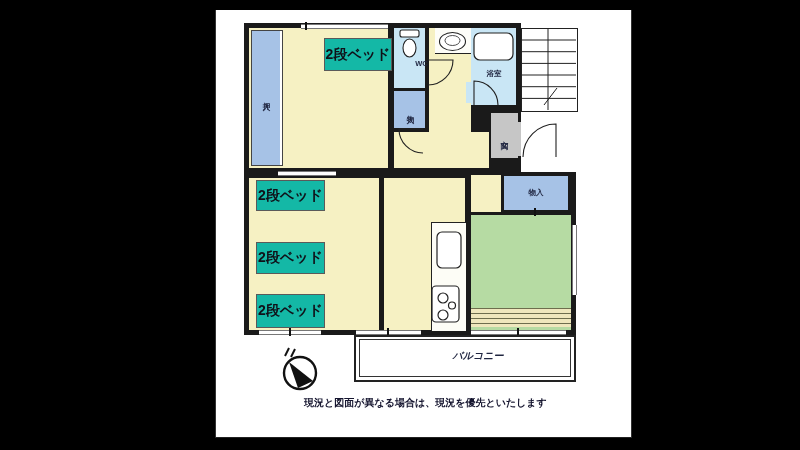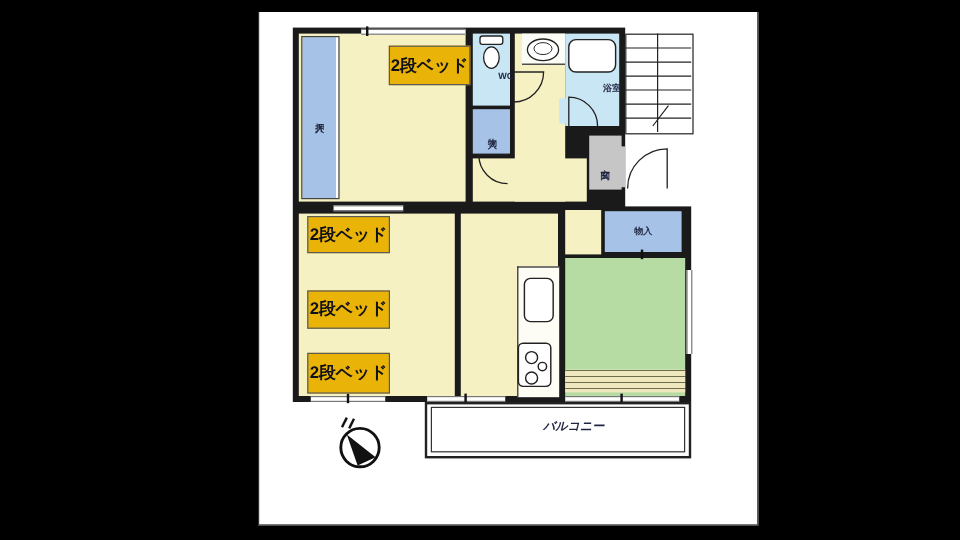--- a/index.html
+++ b/index.html
@@ -4,21 +4,21 @@
 <style>
   html,body{margin:0;padding:0;}
   body{width:800px;height:450px;background:#000;position:relative;overflow:hidden;
        font-family:"Liberation Sans","DejaVu Sans",sans-serif;}
   .doc{position:absolute;left:215px;top:10px;width:415px;height:427px;background:#fff;
        border-left:1px solid #333;border-right:1px solid #333;border-bottom:1px solid #222;}
   .abs{position:absolute;}
   .room{position:absolute;}
   .lbl{position:absolute;color:#1f2540;font-weight:bold;display:flex;align-items:center;justify-content:center;line-height:1.05;}
   .vert{writing-mode:vertical-rl;text-orientation:upright;letter-spacing:1px;}
-  .bed{position:absolute;background:#eab308;border:1px solid #5a5a5a;color:#101018;
+  .bed{position:absolute;background:#14b8a6;border:1px solid #5a5a5a;color:#101018;
        font-weight:600;display:flex;align-items:center;justify-content:center;font-size:14px;letter-spacing:0px;white-space:nowrap;}
   .window-h{position:absolute;background:#ffffff;border-top:1px solid #777;border-bottom:1px solid #777;height:3px;}
   .window-v{position:absolute;background:#ffffff;border-left:1px solid #777;border-right:1px solid #777;width:3px;}
   .tick-v{position:absolute;width:2px;background:#111;}
   svg{position:absolute;left:0;top:0;}
   .balcony{position:absolute;border:2px solid #222;background:#fff;}
   .balcony-inner{position:absolute;left:3px;right:3px;top:2px;bottom:3px;border:1px solid #333;}
   .stripes{position:absolute;background:repeating-linear-gradient(to bottom,#6e6e4e 0px,#6e6e4e 1px,#efe7bd 1px,#efe7bd 5px);}
   .disclaimer{position:absolute;color:#14142e;font-weight:bold;font-size:10px;text-align:center;white-space:nowrap;}
   .balcony-label{font-size:10px;font-style:italic;}
@@ -118,23 +118,24 @@
       <circle cx="84" cy="363" r="16" fill="#fff" stroke="#111" stroke-width="2.4"></circle>
       <path d="M 73,352 L 97,371 L 82,378 Z" fill="#111"></path>
       <line x1="69" y1="346" x2="73" y2="338" stroke="#111" stroke-width="2"></line>
       <line x1="75" y1="347" x2="79" y2="339" stroke="#111" stroke-width="2"></line>
     </g>
   </svg>
 
   <div class="lbl vert" style="left:42px;top:70px;width:16px;height:34px;font-size:7.5px;">押入</div>
   <div class="lbl" style="left:193px;top:49px;width:25px;height:10px;font-size:7.5px;">WC</div>
   <div class="lbl vert" style="left:186px;top:84px;width:16px;height:32px;font-size:7.5px;">物入</div>
-  <div class="lbl" style="left:278px;top:58px;width:32px;height:11px;font-size:7.5px;">浴室</div>
+  <div class="lbl" style="left:262px;top:58px;width:32px;height:11px;font-size:7.5px;">浴室</div>
   <div class="lbl vert" style="left:280px;top:109px;width:16px;height:33px;font-size:7.5px;">玄関</div>
   <div class="lbl" style="left:304px;top:177px;width:32px;height:11px;font-size:7.5px;">物入</div>
 
   <div class="bed" style="left:108px;top:28px;width:66px;height:31px;">2段ベッド</div>
   <div class="bed" style="left:40px;top:170px;width:67px;height:29px;">2段ベッド</div>
   <div class="bed" style="left:40px;top:232px;width:67px;height:30px;">2段ベッド</div>
   <div class="bed" style="left:40px;top:284px;width:67px;height:32px;">2段ベッド</div>
 
+  <div class="disclaimer" style="left:88px;top:386px;width:230px;">現況と図面が異なる場合は、現況を優先といたします</div>
 
 </div>
 
 </body></html>

